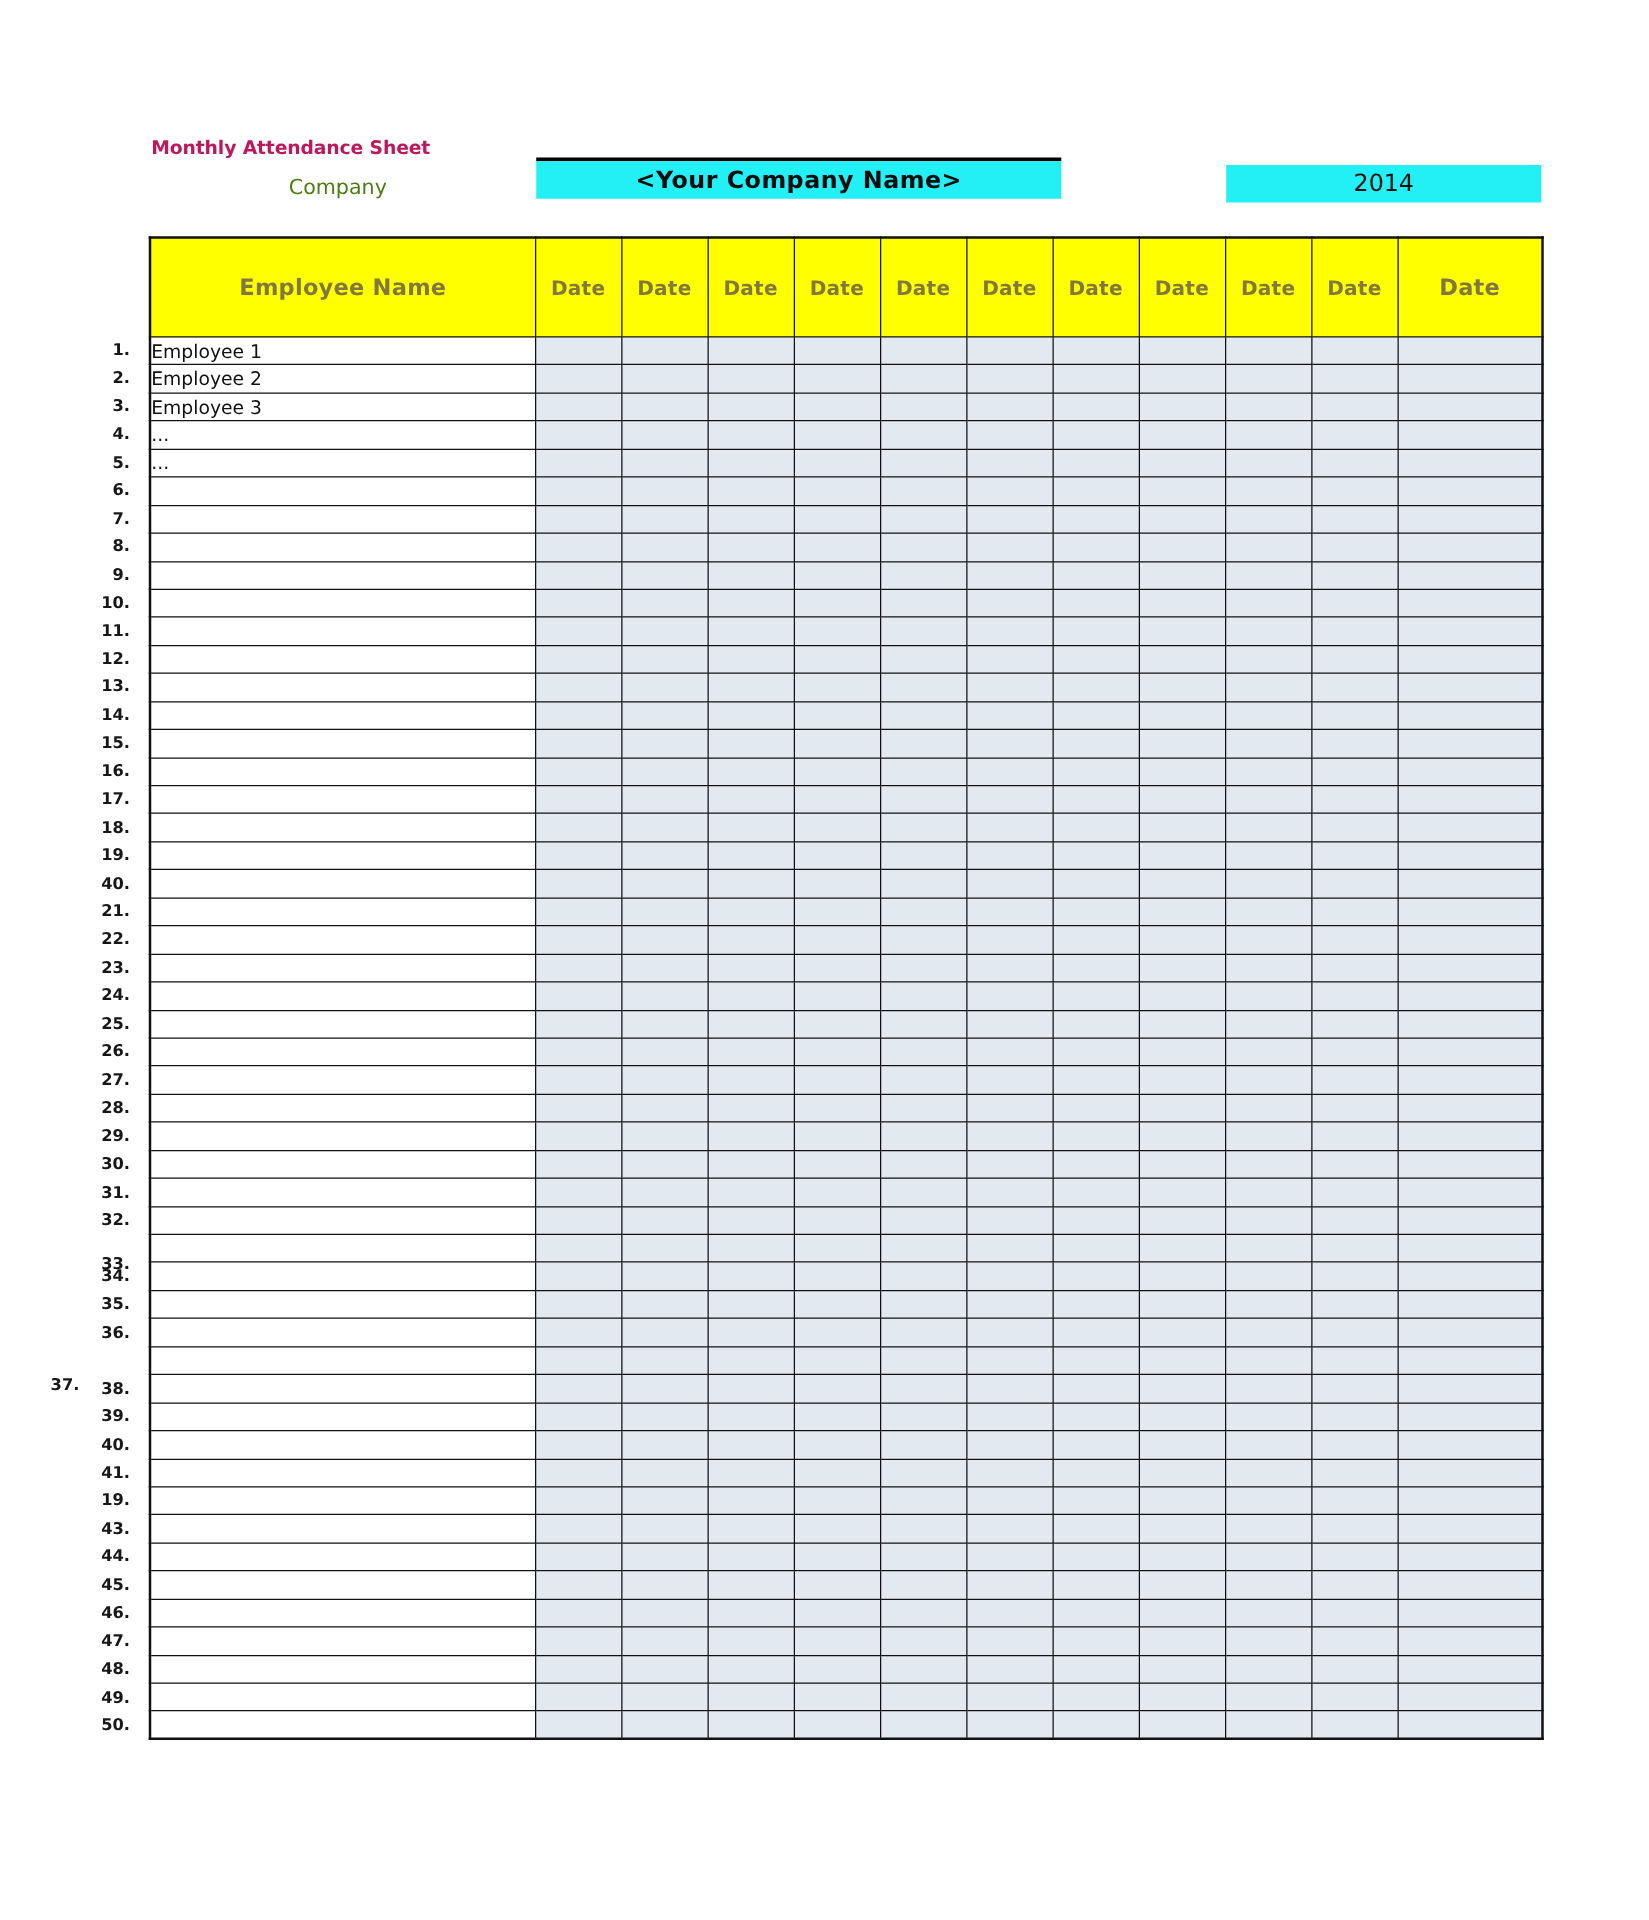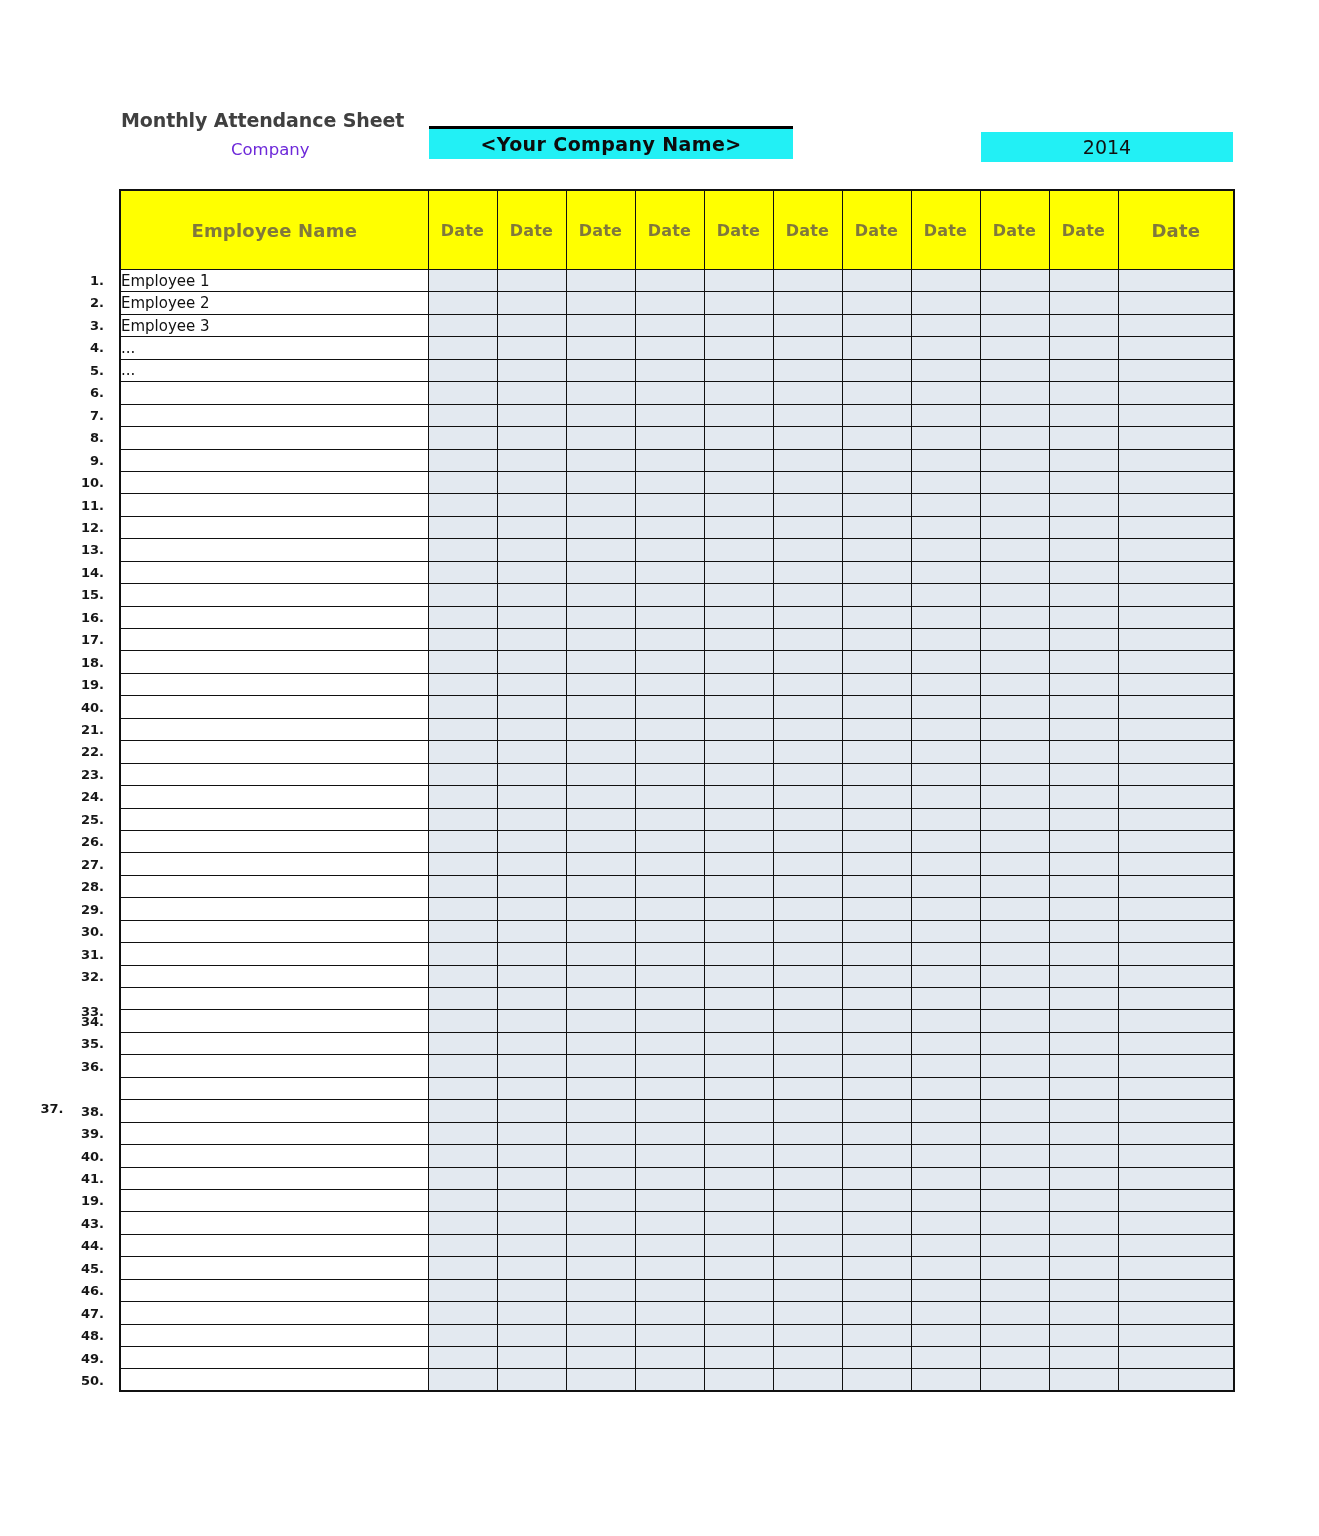--- a/index.html
+++ b/index.html
@@ -21,42 +21,42 @@
     left: 0;
     top: 0;
     width: 1319px;
     height: 180px;
   }
 
   #sheet-title {
     position: absolute;
     left: 121px;
     top: 109px;
-    font-size: 19px;
+    font-size: 15px;
     font-weight: bold;
-    color: #404040;
+    color: #be185d;
     letter-spacing: -0.1px;
     white-space: nowrap;
   }
 
   #company-label {
     position: absolute;
     left: 231px;
     top: 140px;
     font-size: 16.5px;
     font-weight: normal;
-    color: #6d28d9;
+    color: #4d7c0f;
     white-space: nowrap;
   }
 
   #company-field-wrap {
     position: absolute;
     left: 429px;
     top: 126px;
-    width: 364px;
+    width: 420px;
     border-top: 3px solid #000000;
   }
   #company-field {
     background: #22f0f5;
     height: 30px;
     line-height: 30px;
     text-align: center;
     font-size: 19px;
     font-weight: bold;
     color: #0d0d0d;

